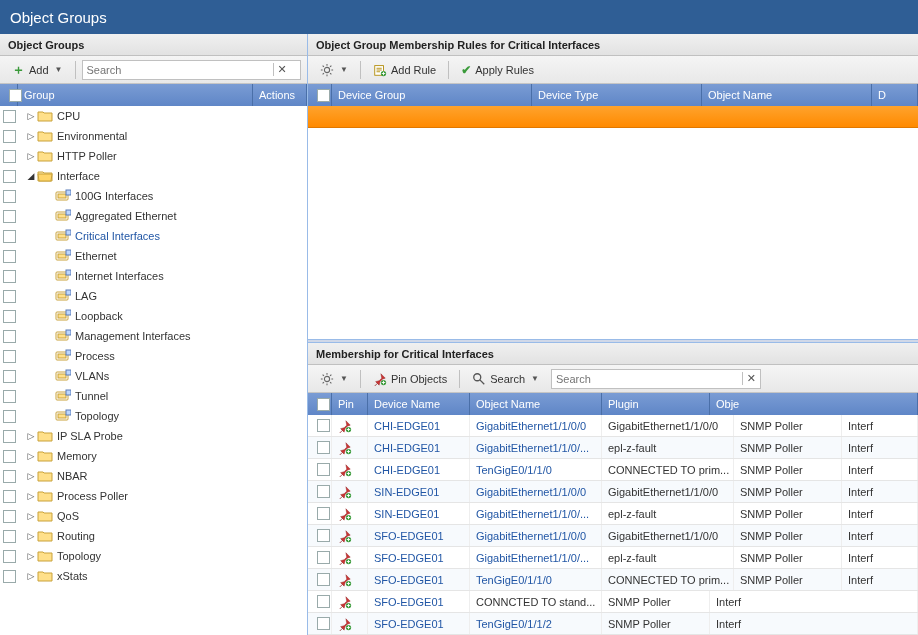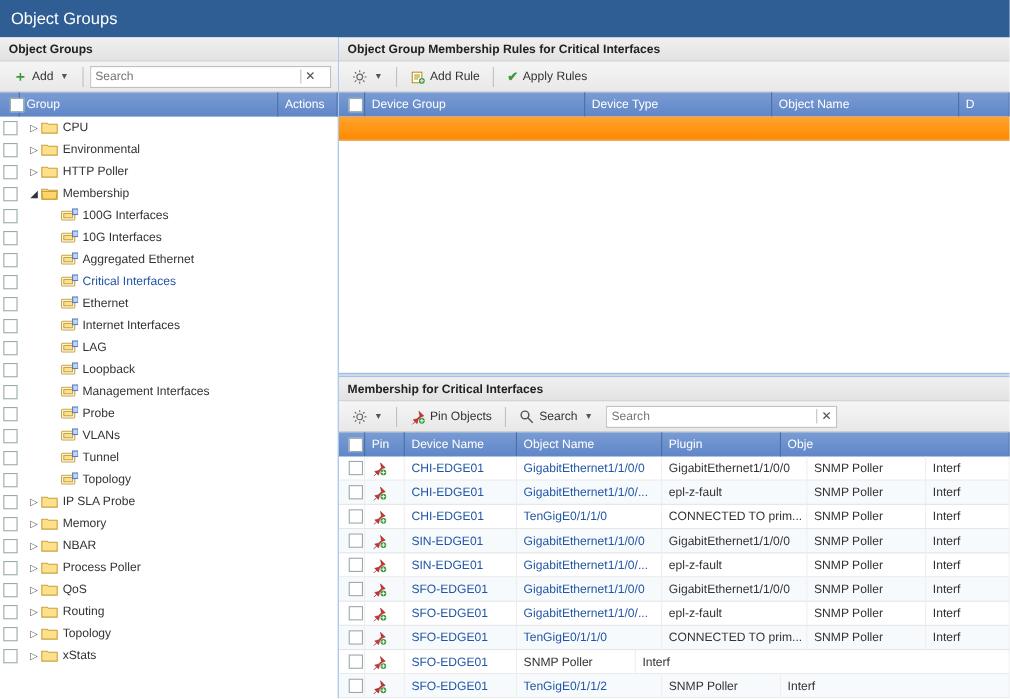--- a/index.html
+++ b/index.html
@@ -226,21 +226,21 @@
         <div class="tree-row">
           <div class="chk"></div>
           <span class="indent" style="width: 6px;"></span>
           <span class="expander" style="color: rgb(51, 51, 51);">◢</span>
           <span class="open-folder-icon">
             <svg width="16" height="14" viewBox="0 0 16 14">
               <path d="M1 3h5l1 1h8v8H1z" fill="#ffe9a8" stroke="#c9a23a"></path>
               <path d="M1 5h14l-1 7H2z" fill="#ffd569" stroke="#c9a23a"></path>
             </svg>
           </span>
-          <span class="tree-label">Membership</span>
+          <span class="tree-label">Interface</span>
         </div>
         <div class="tree-row">
           <div class="chk"></div>
           <span class="indent" style="width: 24px;"></span>
           <span class="expander"></span>
           <span class="iface-icon">
             <svg width="16" height="14" viewBox="0 0 16 14">
               <rect x="1" y="3" width="12" height="8" rx="1" fill="#fff" stroke="#c9a23a"></rect>
               <rect x="3" y="5" width="8" height="4" fill="#ffe08a" stroke="#c9a23a"></rect>
               <rect x="11" y="1" width="5" height="5" fill="#bcd6ff" stroke="#5a7cb8"></rect>
@@ -252,33 +252,20 @@
           <div class="chk"></div>
           <span class="indent" style="width: 24px;"></span>
           <span class="expander"></span>
           <span class="iface-icon">
             <svg width="16" height="14" viewBox="0 0 16 14">
               <rect x="1" y="3" width="12" height="8" rx="1" fill="#fff" stroke="#c9a23a"></rect>
               <rect x="3" y="5" width="8" height="4" fill="#ffe08a" stroke="#c9a23a"></rect>
               <rect x="11" y="1" width="5" height="5" fill="#bcd6ff" stroke="#5a7cb8"></rect>
             </svg>
           </span>
-          <span class="tree-label">10G Interfaces</span>
-        </div>
-        <div class="tree-row">
-          <div class="chk"></div>
-          <span class="indent" style="width: 24px;"></span>
-          <span class="expander"></span>
-          <span class="iface-icon">
-            <svg width="16" height="14" viewBox="0 0 16 14">
-              <rect x="1" y="3" width="12" height="8" rx="1" fill="#fff" stroke="#c9a23a"></rect>
-              <rect x="3" y="5" width="8" height="4" fill="#ffe08a" stroke="#c9a23a"></rect>
-              <rect x="11" y="1" width="5" height="5" fill="#bcd6ff" stroke="#5a7cb8"></rect>
-            </svg>
-          </span>
           <span class="tree-label">Aggregated Ethernet</span>
         </div>
         <div class="tree-row">
           <div class="chk"></div>
           <span class="indent" style="width: 24px;"></span>
           <span class="expander"></span>
           <span class="iface-icon">
             <svg width="16" height="14" viewBox="0 0 16 14">
               <rect x="1" y="3" width="12" height="8" rx="1" fill="#fff" stroke="#c9a23a"></rect>
               <rect x="3" y="5" width="8" height="4" fill="#ffe08a" stroke="#c9a23a"></rect>
@@ -356,21 +343,21 @@
           <div class="chk"></div>
           <span class="indent" style="width: 24px;"></span>
           <span class="expander"></span>
           <span class="iface-icon">
             <svg width="16" height="14" viewBox="0 0 16 14">
               <rect x="1" y="3" width="12" height="8" rx="1" fill="#fff" stroke="#c9a23a"></rect>
               <rect x="3" y="5" width="8" height="4" fill="#ffe08a" stroke="#c9a23a"></rect>
               <rect x="11" y="1" width="5" height="5" fill="#bcd6ff" stroke="#5a7cb8"></rect>
             </svg>
           </span>
-          <span class="tree-label">Probe</span>
+          <span class="tree-label">Process</span>
         </div>
         <div class="tree-row">
           <div class="chk"></div>
           <span class="indent" style="width: 24px;"></span>
           <span class="expander"></span>
           <span class="iface-icon">
             <svg width="16" height="14" viewBox="0 0 16 14">
               <rect x="1" y="3" width="12" height="8" rx="1" fill="#fff" stroke="#c9a23a"></rect>
               <rect x="3" y="5" width="8" height="4" fill="#ffe08a" stroke="#c9a23a"></rect>
               <rect x="11" y="1" width="5" height="5" fill="#bcd6ff" stroke="#5a7cb8"></rect>
@@ -777,20 +764,21 @@
             <div style="width:36px">
               <svg width="14" height="14" viewBox="0 0 16 16">
                 <path d="M9 2l5 5-3 1-3 3-1 4-2-2-3 3 3-3-2-2 4-1 3-3z" fill="#cc3333" stroke="#8a1f1f" stroke-width="0.5"></path>
                 <circle cx="12" cy="12" r="3" fill="#3a9a3a"></circle>
                 <path d="M12 10v4M10 12h4" stroke="#fff"></path>
               </svg>
             </div>
             <div style="width:102px">
               <span class="link">SFO-EDGE01</span>
             </div>
+            <div style="width:132px">CONNCTED TO stand...</div>
             <div style="width:108px">SNMP Poller</div>
             <div style="flex:1">Interf</div>
           </div>
           <div class="grid-row">
             <div style="width:24px">
               <div class="chk"></div>
             </div>
             <div style="width:36px">
               <svg width="14" height="14" viewBox="0 0 16 16">
                 <path d="M9 2l5 5-3 1-3 3-1 4-2-2-3 3 3-3-2-2 4-1 3-3z" fill="#cc3333" stroke="#8a1f1f" stroke-width="0.5"></path>

